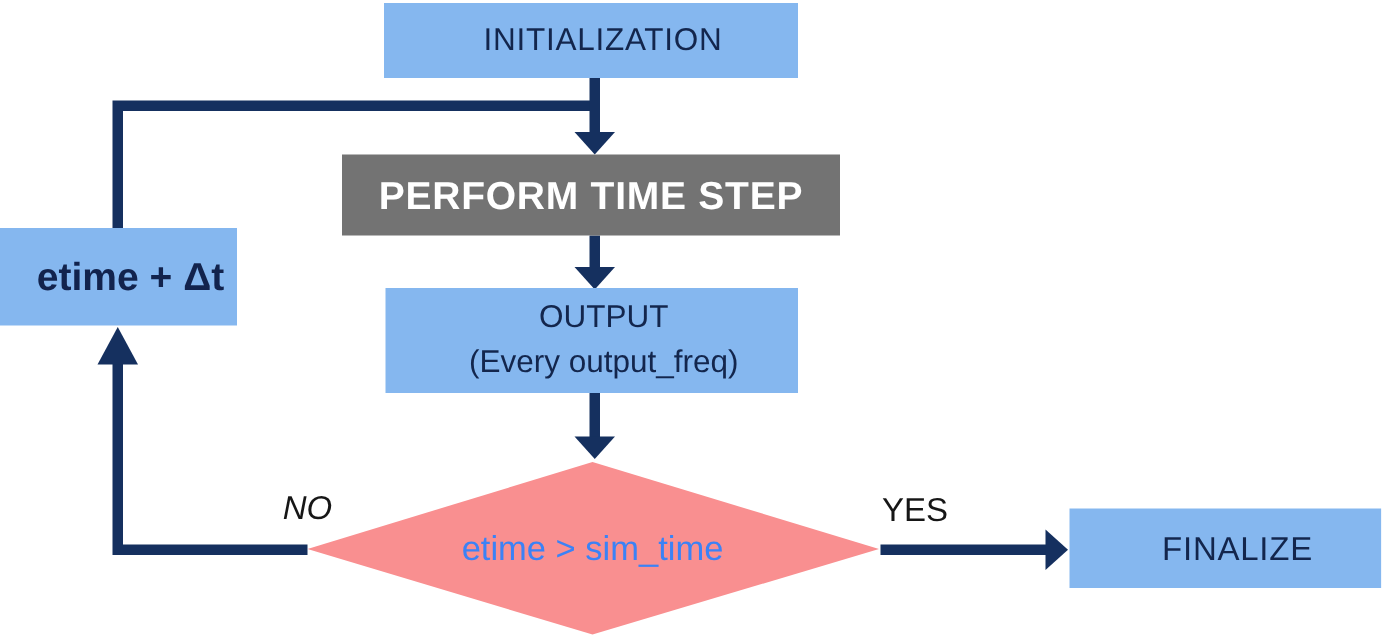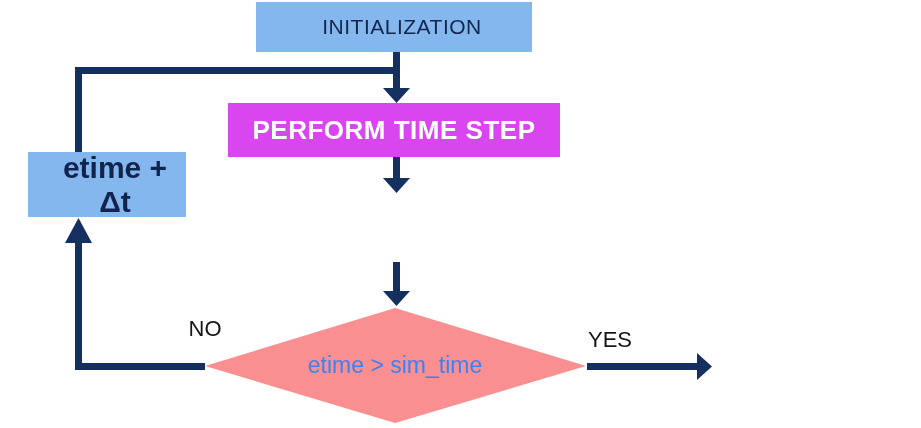--- a/index.html
+++ b/index.html
@@ -24,58 +24,58 @@
     justify-content: center;
     text-align: center;
     box-sizing: border-box;
   }
   .light-box {
     background: #85b7ef;
     color: #13264d;
     padding-left: 16px;
   }
   .dark-box {
-    background: #d946ef;
+    background: #737373;
     color: #ffffff;
     text-align: center;
   }
   .node-initialization {
     left: 256px; top: 2px; width: 276px; height: 50px;
     font-size: 21px; letter-spacing: 0.5px;
   }
   .node-perform {
     left: 228px; top: 103px; width: 332px; height: 54px;
     font-size: 26px; font-weight: bold; letter-spacing: 0.5px;
   }
   .node-output {
     left: 257px; top: 192px; width: 275px; height: 70px;
     font-size: 21px; line-height: 30px;
   }
   .node-increment {
     left: 0px; top: 152px; width: 158px; height: 65px;
-    font-size: 30px; font-weight: bold; color: #12234d; margin-left: 28px;
+    font-size: 26px; font-weight: bold; color: #12234d;
   }
   .node-finalize {
     left: 713px; top: 339px; width: 208px; height: 53px;
     font-size: 22px; letter-spacing: 0.5px;
   }
   .decision-label {
     position: absolute;
     left: 245px; top: 352px; width: 300px;
     text-align: center;
     font-size: 23px;
     color: #3b82f6;
   }
   .branch-label {
     position: absolute;
     font-size: 22px;
     color: #161616;
     text-align: center;
   }
-  .label-no  { left: 180px; top: 316px; width: 50px; }
+  .label-no  { left: 180px; top: 326px; width: 50px; font-style: italic; }
   .label-yes { left: 566px; top: 327px; width: 56px; margin-left: 16px; }
 </style>
 </head>
 <body>
 
 <div class="canvas">
 
   <svg class="connectors" width="921" height="428" viewBox="0 0 921 428" xmlns="http://www.w3.org/2000/svg">
 
     <polygon points="395,308 586,366 395,423 205,366" fill="#f98f90"></polygon>
@@ -99,25 +99,32 @@
   </svg>
 
   <div class="node light-box node-initialization">
     <span>INITIALIZATION</span>
   </div>
 
   <div class="node dark-box node-perform">
     <span>PERFORM TIME STEP</span>
   </div>
 
+  <div class="node light-box node-output">
+    <span>OUTPUT</span>
+    <span>(Every output_freq)</span>
+  </div>
 
   <div class="node light-box node-increment">
     <span>etime + Δt</span>
   </div>
 
+  <div class="node light-box node-finalize">
+    <span>FINALIZE</span>
+  </div>
 
   <div class="decision-label">etime &gt; sim_time</div>
 
   <div class="branch-label label-no">NO</div>
 
   <div class="branch-label label-yes">YES</div>
 
 </div>
 
 </body></html>

